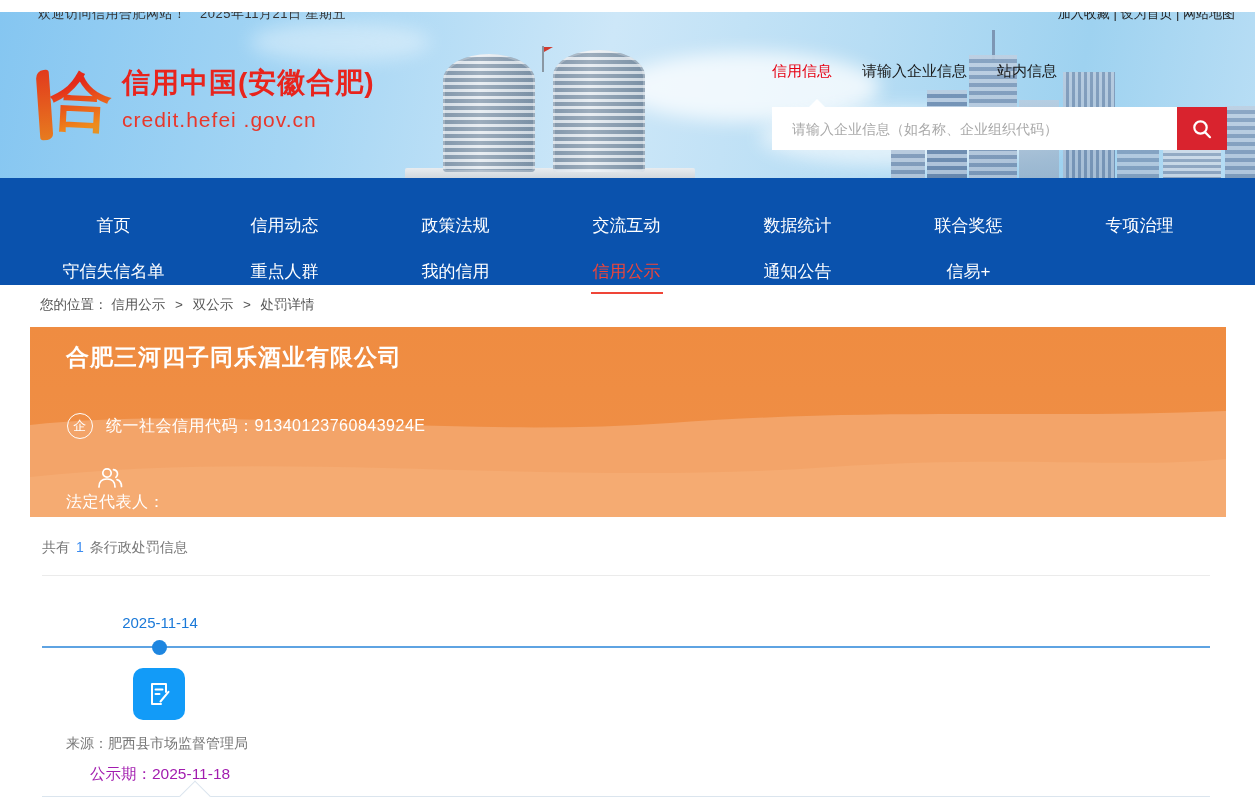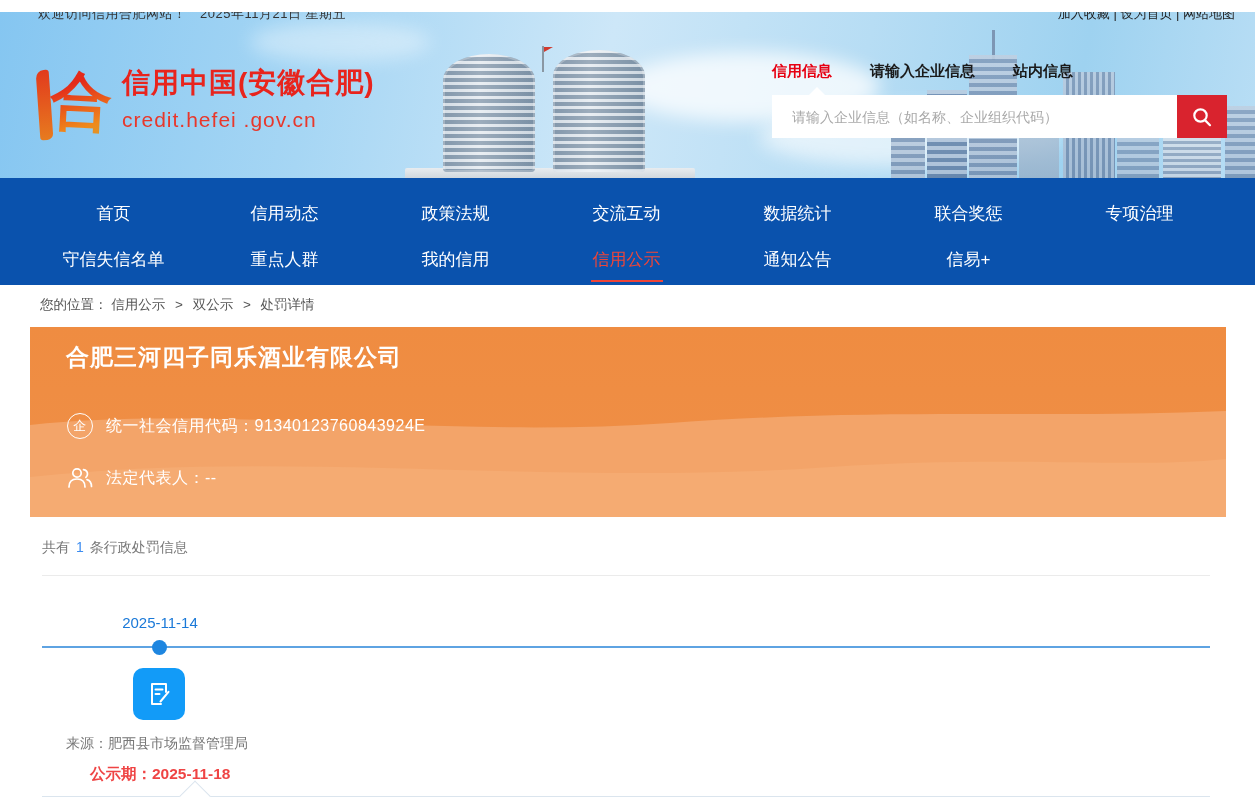--- a/index.html
+++ b/index.html
@@ -63,75 +63,75 @@
   .seal .bar { position:absolute; left:4px; top:6px; width:13px; height:70px;
     background:linear-gradient(#e23a1d,#e77b1f); border-radius:8px 3px 6px 3px; transform:rotate(-4deg); }
   .seal .glyph { position:absolute; left:16px; top:-4px; font-size:62px; font-weight:bold;
     background:linear-gradient(160deg,#e42a1a 30%,#ef8a1c 75%,#caa23a);
     -webkit-background-clip:text; background-clip:text; color:transparent; transform:rotate(3deg); }
   .logo-text .title { font-size:28px; font-weight:bold; color:#e8241d; letter-spacing:1px; }
   .logo-text .domain { font-size:21px; color:#e8372b; margin-top:6px; letter-spacing:1px; }
 
   
   .search { position:absolute; left:772px; top:50px; width:456px; z-index:6; }
-  .search-tabs { display:flex; gap:38px; font-size:15px; color:#1a1a1a; margin-bottom:14px;font-weight:bold; }
+  .search-tabs { display:flex; gap:30px; font-size:15px; color:#1a1a1a; margin-bottom:26px; }
   .search-tab { cursor:pointer; }
   .search-tab.active { color:#e60012; position:relative; }
   .search-box { position:relative; width:456px; height:43px; }
   .search-box .notch { position:absolute; left:36px; top:-8px; width:0; height:0;
     border-left:9px solid transparent; border-right:9px solid transparent; border-bottom:9px solid #fff; }
   .search-input { width:405px; height:43px; border:none; outline:none; background:#fff;
     padding:0 14px 0 20px; font-size:14px; color:#333; float:left; }
   .search-input::placeholder { color:#a9a9a9; }
   .search-btn { width:50px; height:43px; background:#d9232e; border:none; float:left;
     display:flex; align-items:center; justify-content:center; cursor:pointer; }
 
   
   .nav { position:absolute; left:0; top:178px; width:1255px; height:107px; background:#0a52ad; }
   .nav-grid { display:grid; grid-template-columns:repeat(7,171px); margin-left:28px; }
-  .nav-grid.r1 { padding-top:18px; }
+  .nav-grid.r1 { padding-top:30px; }
   .nav-grid.r2 { padding-top:10px; }
   .nav-item { text-align:center; color:#fff; font-size:17px; height:36px; line-height:36px; cursor:pointer; }
   .nav-item.active { color:#ef4538; position:relative; }
   .nav-item.active .ul { position:absolute; left:50%; transform:translateX(-50%); bottom:-4px;
     width:72px; height:2px; background:#ef4538; }
 
   
   .crumbs { position:absolute; left:40px; top:296px; font-size:13.5px; color:#555; }
   .crumbs a { color:#555; text-decoration:none; cursor:pointer; }
   .crumbs .sep { margin:0 6px; }
 
   
   .company { position:absolute; left:30px; top:327px; width:1196px; height:190px;
     background:linear-gradient(#ef8c41,#ef8f47); overflow:hidden; }
   .company svg.wave { position:absolute; left:0; top:0; width:100%; height:100%; }
   .company .name { position:absolute; left:36px; top:15px; font-size:23px; font-weight:bold;
     color:#fff; letter-spacing:1px; z-index:2; }
   .c-row { position:absolute; left:36px; display:flex; align-items:center; color:#fff;
     font-size:16px; z-index:2; letter-spacing:.5px; }
   .c-row.code { top:85px; }
-  .c-row.legal { top:137px; }
+  .c-row.legal { top:137px;flex-direction:column; }
   .c-ico { width:28px; height:28px; margin-right:12px; display:flex; align-items:center; justify-content:center; }
   .badge-circle { width:26px; height:26px; border:1.6px solid #fff; border-radius:50%;
     display:flex; align-items:center; justify-content:center; font-size:13px; color:#fff; }
 
   
   .count-line { position:absolute; left:42px; top:539px; font-size:14px; color:#777; }
   .count-line .num { color:#3b8cf0; margin:0 6px; }
   .divider { position:absolute; left:42px; top:575px; width:1168px; height:1px; background:#ebebeb; }
 
   .tl-date { position:absolute; left:105px; top:614px; width:110px; text-align:center;
     font-size:15px; font-weight:normal; color:#1a79d8; }
   .tl-line { position:absolute; left:42px; top:646px; width:1168px; height:2px; background:#5ea3e2; }
   .tl-dot { position:absolute; left:152px; top:640px; width:15px; height:15px;
     background:#1e86e0; border-radius:50%; }
   .tl-icon { position:absolute; left:133px; top:668px; width:52px; height:52px;
     background:#129bf8; border-radius:10px; display:flex; align-items:center; justify-content:center; cursor:pointer; }
   .tl-source { position:absolute; left:66px; top:735px; font-size:14px; color:#777; }
-  .tl-period { position:absolute; left:90px; top:764px; font-size:15.5px; font-weight:bold; color:#ef4444; }
+  .tl-period { position:absolute; left:90px; top:764px; font-size:15.5px; font-weight:normal; color:#a21caf; }
 
   .detail-top { position:absolute; left:42px; top:796px; width:1168px; border-top:1px solid #dbe5ee; }
   .detail-top .peak { position:absolute; left:142px; top:-12px; width:22px; height:22px;
     background:#fff; border-left:1px solid #dbe5ee; border-top:1px solid #dbe5ee; transform:rotate(45deg); }
 </style>
 </head>
 <body>
 
 <div class="banner">
   <div class="cloud c1"></div>

